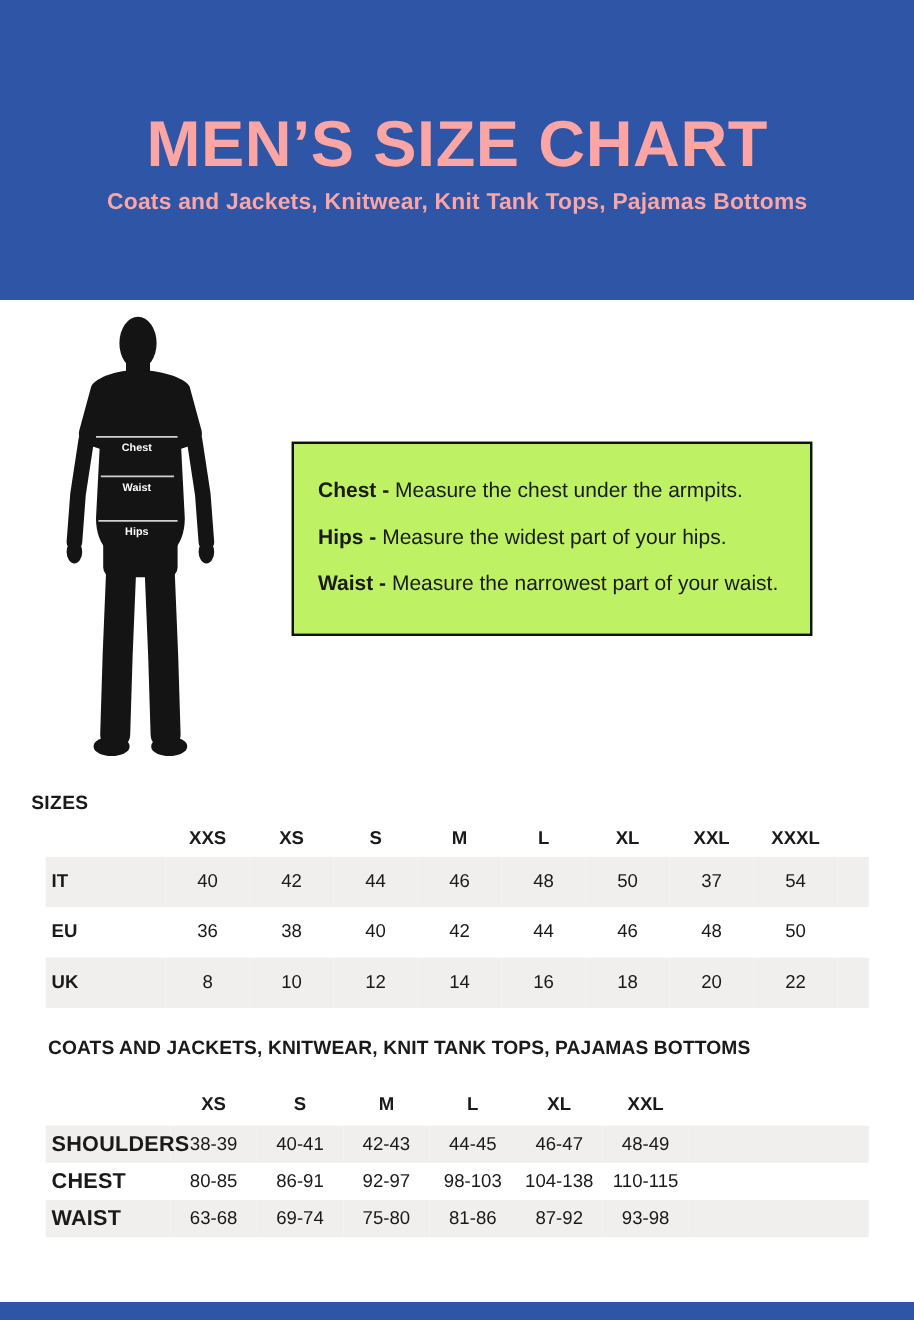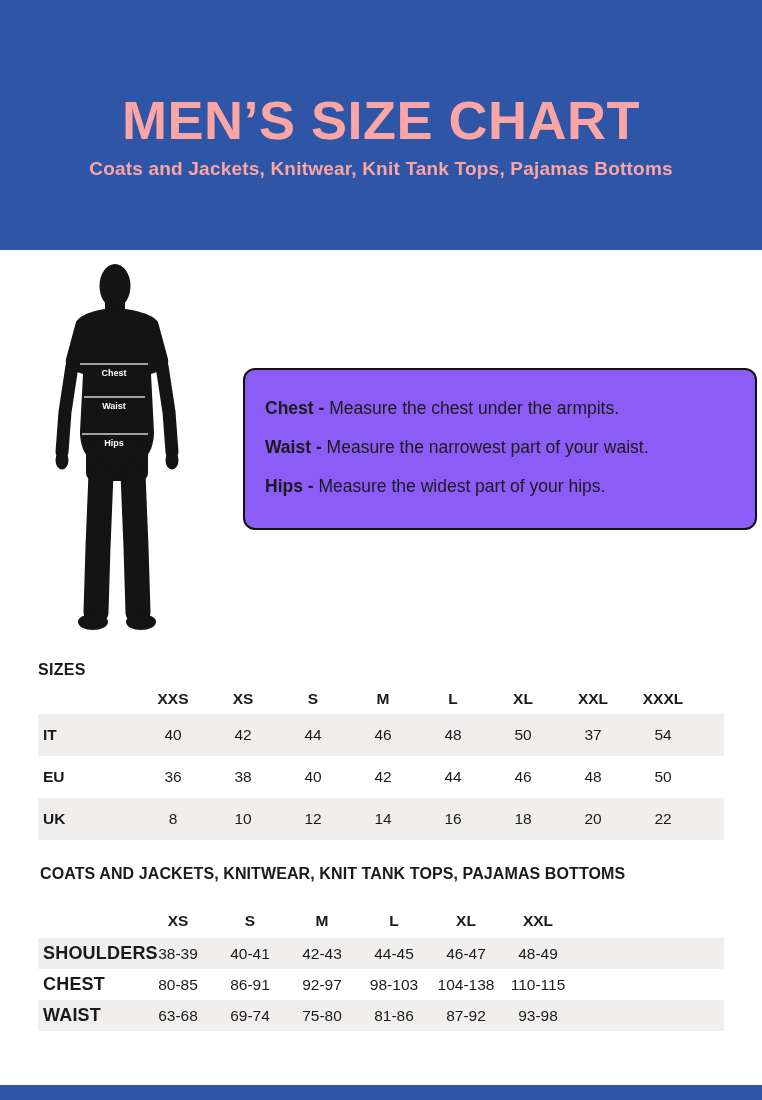--- a/index.html
+++ b/index.html
@@ -24,29 +24,29 @@
   .banner .subtitle {
     margin-top: 11px; font-size: 19px; font-weight: 700; letter-spacing: 0.2px;
   }
   
   .figure-wrap { position: absolute; left: 55px; top: 262px; width: 125px; height: 375px; }
   .figure-wrap svg { display: block; width: 100%; height: 100%; }
   .fig-label { fill: #ffffff; font-size: 9px; font-weight: 700; text-anchor: middle;
     font-family: "Liberation Sans", "DejaVu Sans", sans-serif; }
   
   .guide-box {
-    position: absolute; left: 243px; top: 368px; width: 514px; height: 162px;
-    border: 2px solid #111111; border-radius: 12px; background: #8b5cf6;
+    position: absolute; left: 243px; top: 368px; width: 434px; height: 162px;
+    border: 2px solid #111111; border-radius: 0; background: #bef264;
     padding: 27px 14px 0 20px;
   }
   .guide-box p { margin: 0 0 16px 0; font-size: 17.5px; line-height: 23px; }
   .guide-box strong { font-weight: 700; }
   
   .sizes-heading {
-    position: absolute; left: 38px; top: 661px;
+    position: absolute; left: 26px; top: 661px;
     font-size: 16px; font-weight: 700; letter-spacing: 0.3px;
   }
   .coats-heading {
     position: absolute; left: 40px; top: 865px; width: 700px;
     font-size: 16px; font-weight: 700; letter-spacing: 0.1px;
   }
   
   table { border-collapse: collapse; table-layout: fixed; }
   .t1 { position: absolute; left: 38px; top: 684px; width: 686px; }
   .t2 { position: absolute; left: 38px; top: 903px; width: 686px; }
@@ -99,26 +99,26 @@
     <text x="59" y="184" class="fig-label">Hips</text>
   </svg>
 </div>
 
 <div class="guide-box">
   <p>
     <strong>Chest -</strong>
     <span>Measure the chest under the armpits.</span>
   </p>
   <p>
+    <strong>Hips -</strong>
+    <span>Measure the widest part of your hips.</span>
+  </p>
+  <p>
     <strong>Waist -</strong>
     <span>Measure the narrowest part of your waist.</span>
-  </p>
-  <p>
-    <strong>Hips -</strong>
-    <span>Measure the widest part of your hips.</span>
   </p>
 </div>
 
 <div class="sizes-heading">SIZES</div>
 
 <table class="t1">
   <colgroup>
     <col style="width:100px">
       <col style="width:70px">
       <col style="width:70px">

